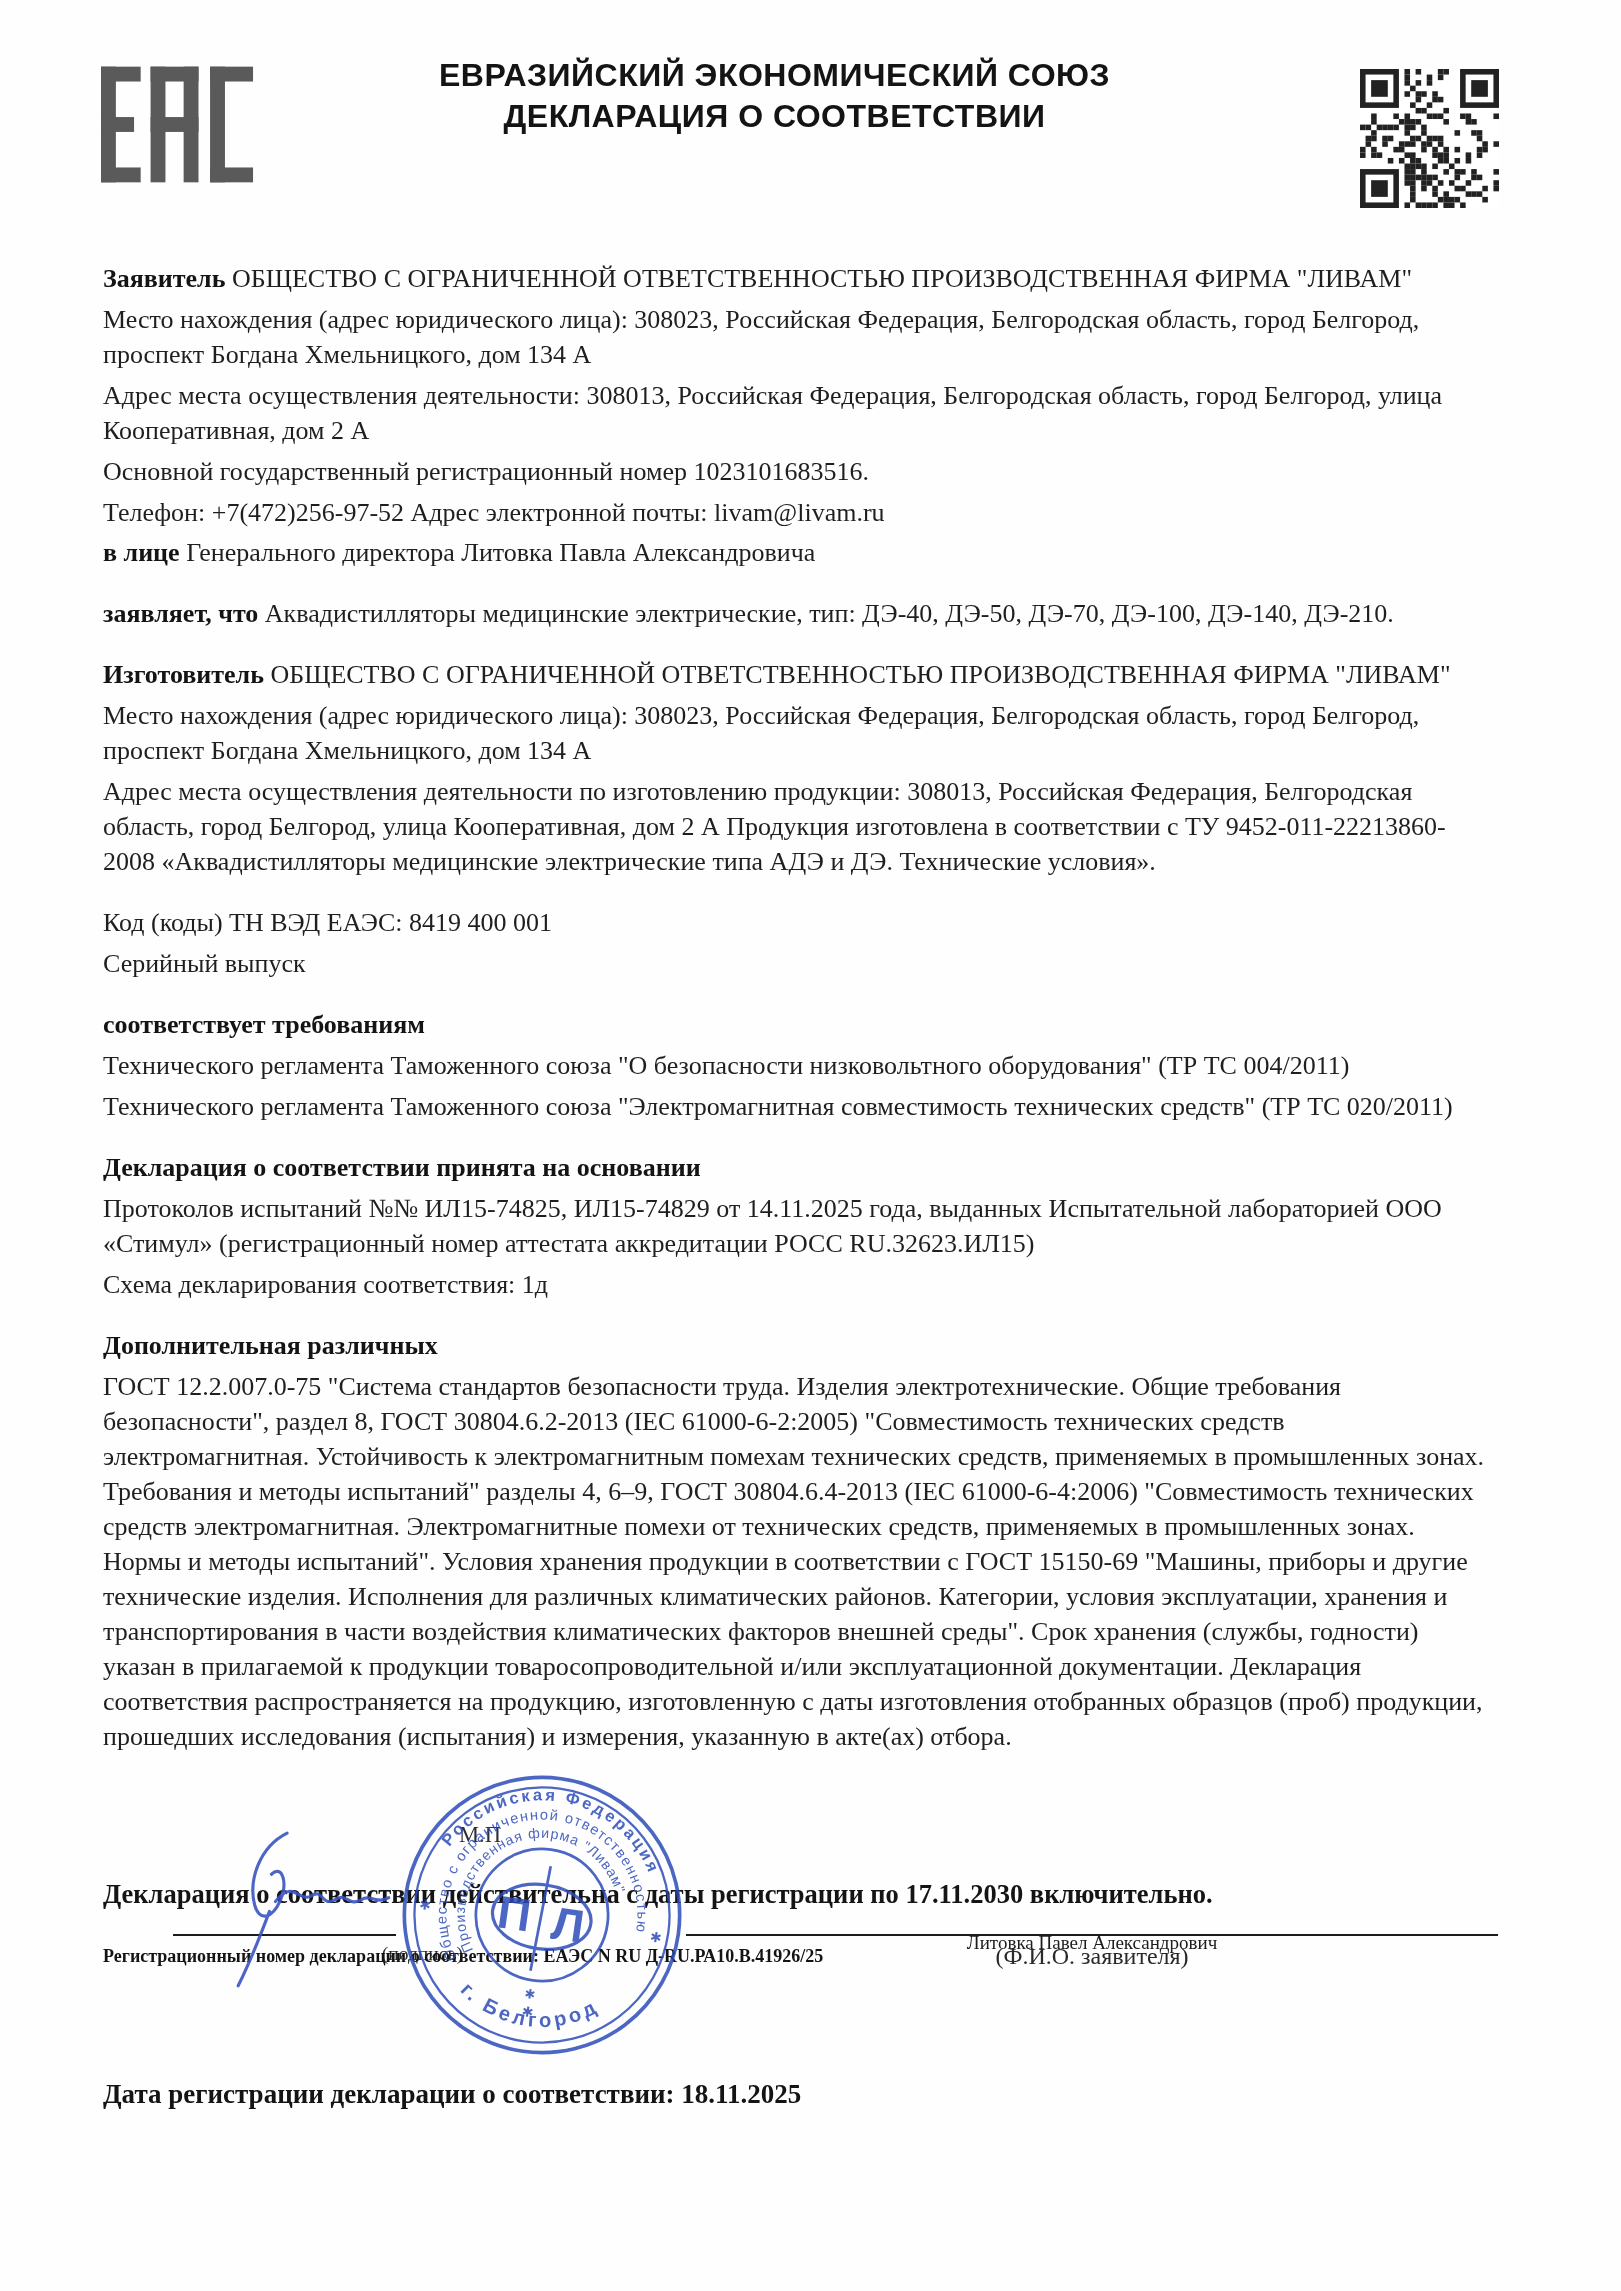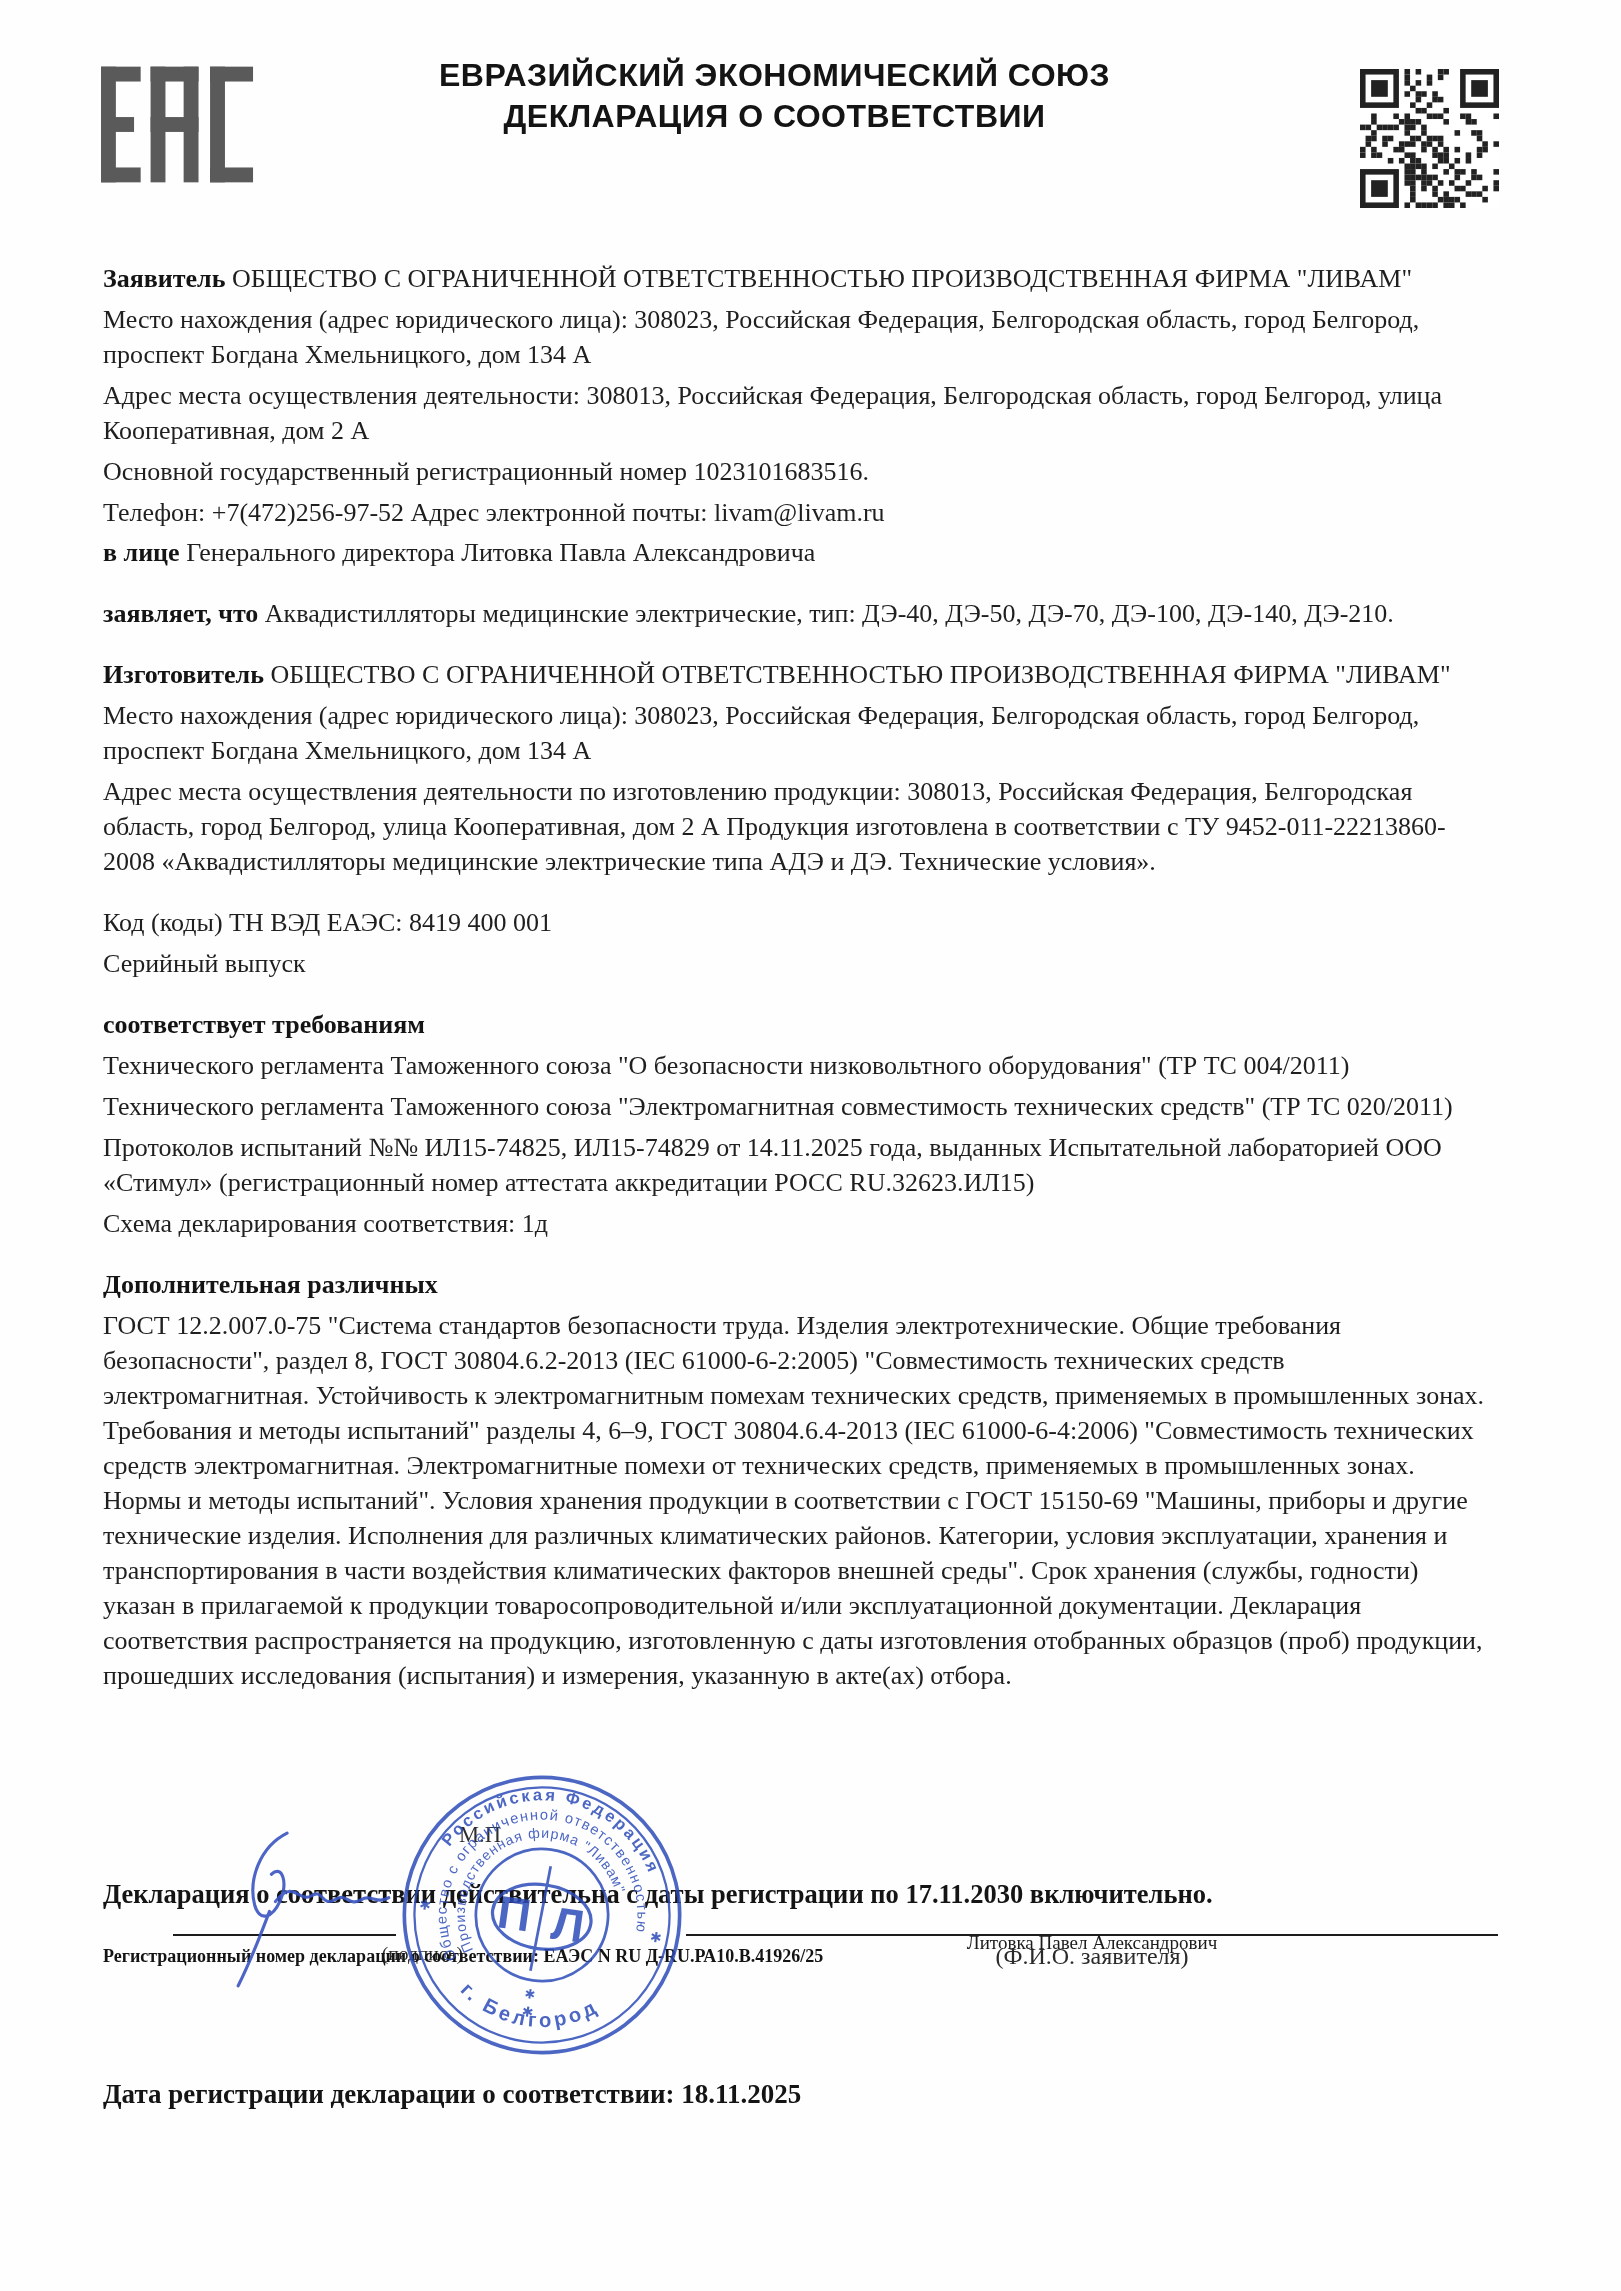--- a/index.html
+++ b/index.html
@@ -265,20 +265,21 @@
       <p><span class="lead">в лице</span><span> Генерального директора Литовка Павла Александровича</span></p>
       <p class="spaced"><span class="lead">заявляет, что</span><span> Аквадистилляторы медицинские электрические, тип: ДЭ-40, ДЭ-50, ДЭ-70, ДЭ-100, ДЭ-140, ДЭ-210.</span></p>
       <p class="spaced"><span class="lead">Изготовитель</span><span> ОБЩЕСТВО С ОГРАНИЧЕННОЙ ОТВЕТСТВЕННОСТЬЮ ПРОИЗВОДСТВЕННАЯ ФИРМА "ЛИВАМ"</span></p>
       <p><span>Место нахождения (адрес юридического лица): 308023, Российская Федерация, Белгородская область, город Белгород, проспект Богдана Хмельницкого, дом 134 А</span></p>
       <p><span>Адрес места осуществления деятельности по изготовлению продукции: 308013, Российская Федерация, Белгородская область, город Белгород, улица Кооперативная, дом 2 А Продукция изготовлена в соответствии с ТУ 9452-011-22213860-2008 «Аквадистилляторы медицинские электрические типа АДЭ и ДЭ. Технические условия».</span></p>
       <p class="spaced"><span>Код (коды) ТН ВЭД ЕАЭС: 8419 400 001</span></p>
       <p><span>Серийный выпуск</span></p>
       <p class="spaced"><span class="lead">соответствует требованиям</span></p>
       <p><span>Технического регламента Таможенного союза "О безопасности низковольтного оборудования" (ТР ТС 004/2011)</span></p>
       <p><span>Технического регламента Таможенного союза "Электромагнитная совместимость технических средств" (ТР ТС 020/2011)</span></p>
+      <p class="spaced"><span class="lead">Декларация о соответствии принята на основании</span></p>
       <p><span>Протоколов испытаний №№ ИЛ15-74825, ИЛ15-74829 от 14.11.2025 года, выданных Испытательной лабораторией ООО «Стимул» (регистрационный номер аттестата аккредитации РОСС RU.32623.ИЛ15)</span></p>
       <p><span>Схема декларирования соответствия: 1д</span></p>
       <p class="spaced"><span class="lead">Дополнительная различных</span></p>
       <p><span>ГОСТ 12.2.007.0-75 "Система стандартов безопасности труда. Изделия электротехнические. Общие требования безопасности", раздел 8, ГОСТ 30804.6.2-2013 (IEC 61000-6-2:2005) "Совместимость технических средств электромагнитная. Устойчивость к электромагнитным помехам технических средств, применяемых в промышленных зонах. Требования и методы испытаний" разделы 4, 6–9, ГОСТ 30804.6.4-2013 (IEC 61000-6-4:2006) "Совместимость технических средств электромагнитная. Электромагнитные помехи от технических средств, применяемых в промышленных зонах. Нормы и методы испытаний". Условия хранения продукции в соответствии с ГОСТ 15150-69 "Машины, приборы и другие технические изделия. Исполнения для различных климатических районов. Категории, условия эксплуатации, хранения и транспортирования в части воздействия климатических факторов внешней среды". Срок хранения (службы, годности) указан в прилагаемой к продукции товаросопроводительной и/или эксплуатационной документации. Декларация соответствия распространяется на продукцию, изготовленную с даты изготовления отобранных образцов (проб) продукции, прошедших исследования (испытания) и измерения, указанную в акте(ах) отбора.</span></p>
     </main>
 
   <p class="validity b">Декларация о соответствии действительна с даты регистрации по 17.11.2030 включительно.</p>
 
   <div class="seal-mark">М.П</div>
 

